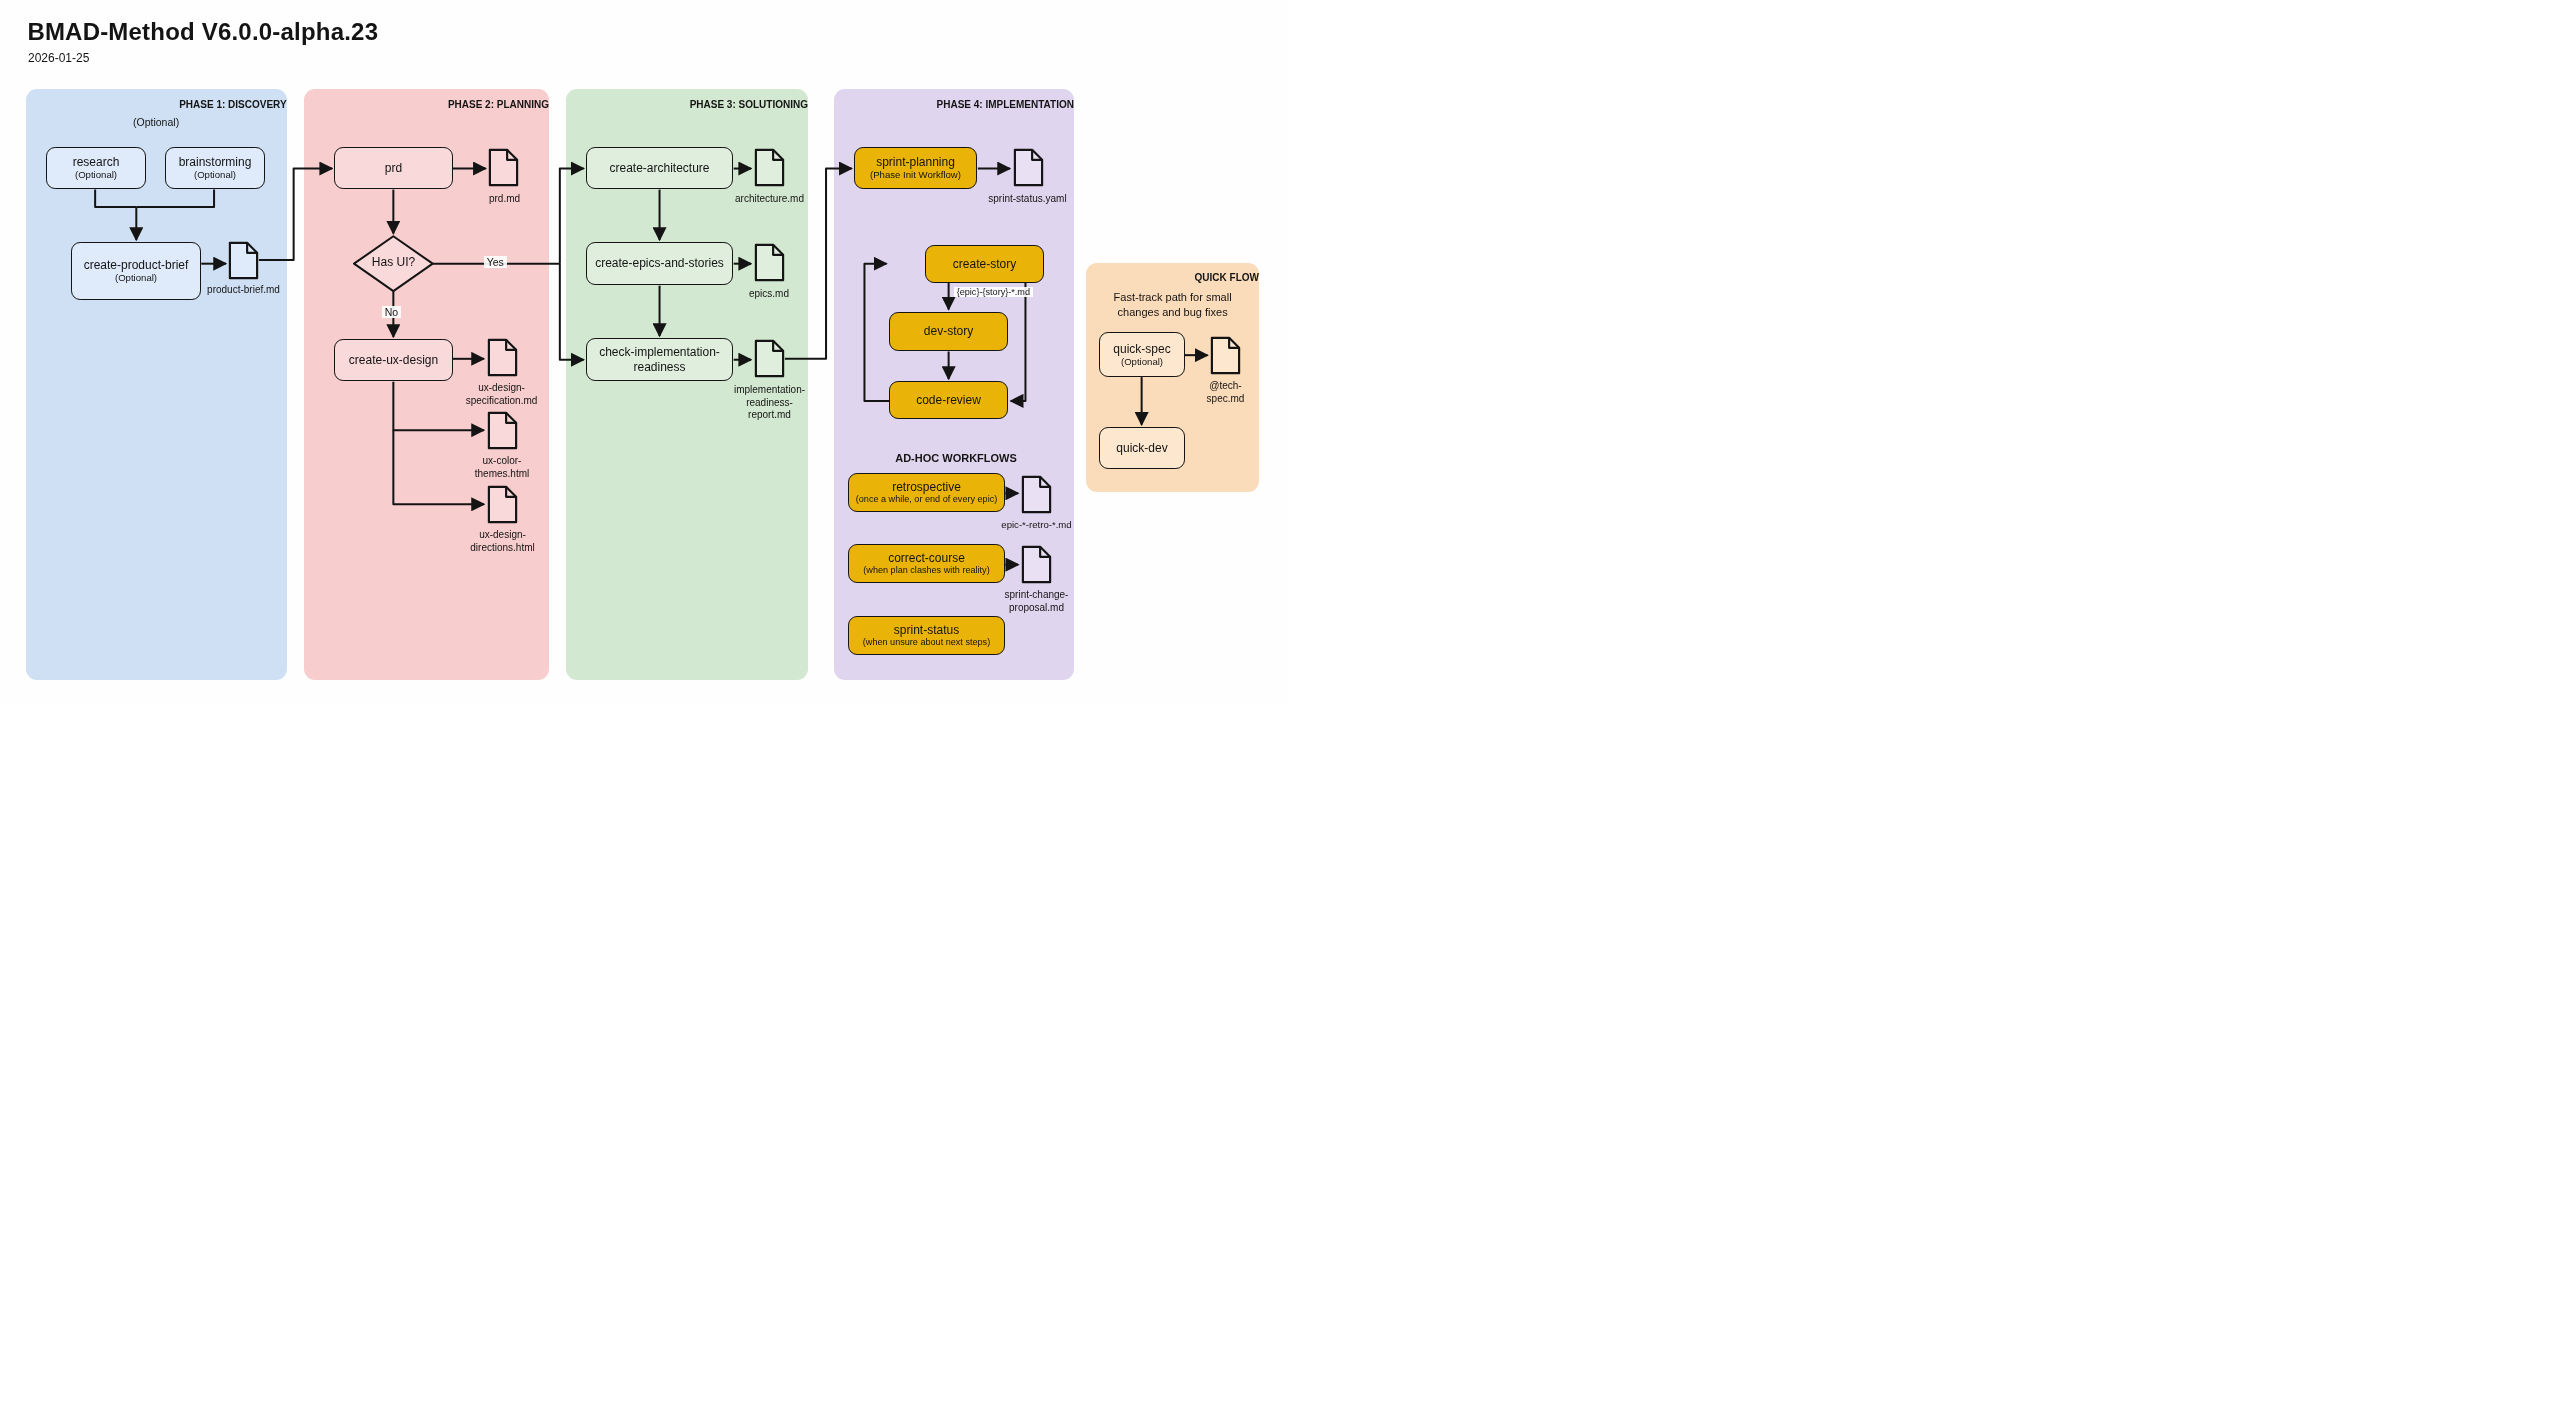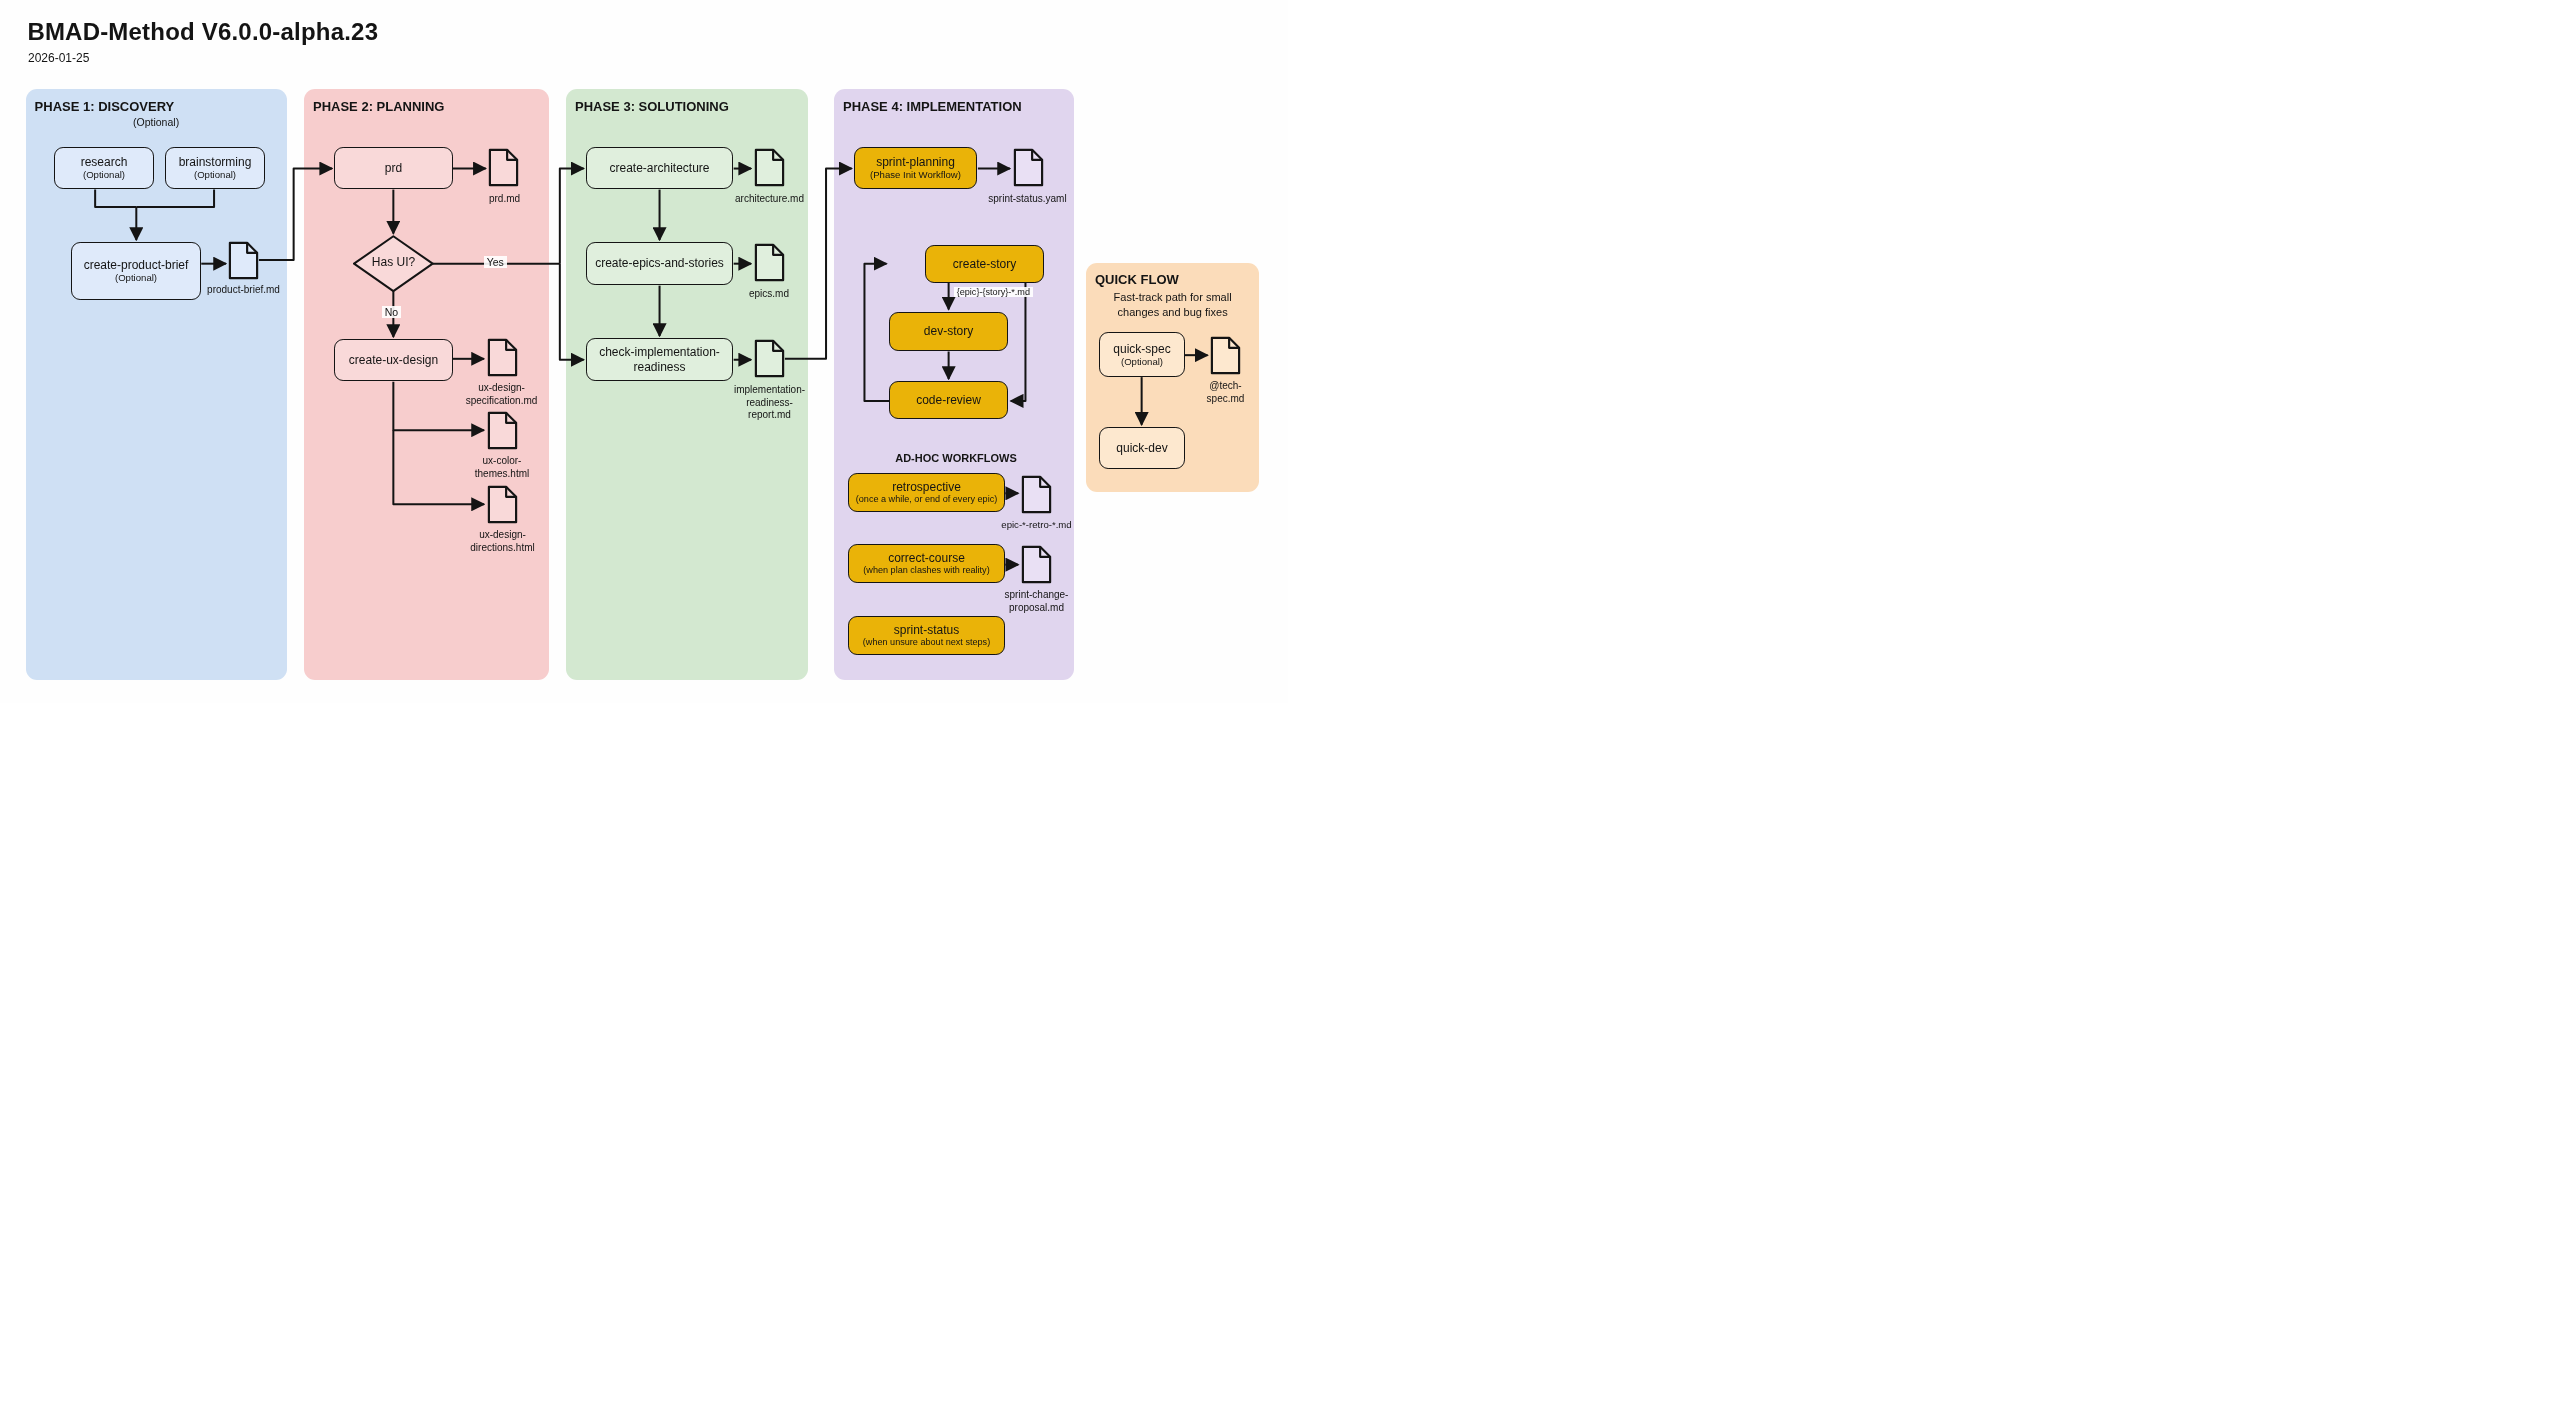--- a/index.html
+++ b/index.html
@@ -3,21 +3,21 @@
 <meta charset="utf-8">
 <style>
   html,body{margin:0;padding:0;background:#ffffff;}
   #canvas{position:relative;width:1288px;height:703px;background:#fefefe;overflow:hidden;
           font-family:"Liberation Sans",sans-serif;color:#141414;}
   .page-title{position:absolute;left:27.4px;top:18.3px;font-size:24px;font-weight:700;letter-spacing:0.2px;}
   .page-date{position:absolute;left:28px;top:51px;font-size:12px;}
   .panel{position:absolute;border-radius:11px;}
   .p1-bg{background:#cfe0f4;} .p2-bg{background:#f7cdcd;} .p3-bg{background:#d3e8d0;}
   .p4-bg{background:#e0d5ee;} .qf-bg{background:#fbdcba;} .loop-bg{background:#d5c6e8;}
-  .panel-title{position:absolute;left:9px;right:0;text-align:left;font-size:13px;font-weight:600;}
+  .panel-title{position:absolute;left:15px;right:0;text-align:right;font-size:10px;font-weight:600;}
   .panel-sub{position:absolute;left:0;right:0;text-align:center;font-size:10.5px;}
   .node{position:absolute;border:1.8px solid #141414;border-radius:9.1px;display:flex;
         flex-direction:column;align-items:center;justify-content:center;text-align:center;
         font-size:12px;line-height:1.18;padding:0 4.6px;box-sizing:border-box;z-index:3;}
   .node .sub{font-size:9.6px;}
   .node .sub.tight{font-size:9.1px;}
   .p1-node{background:#dfeafa;} .p2-node{background:#f9d9d9;} .p3-node{background:#e0efdd;}
   .p4-node{background:#eab308;} .qf-node{background:#fde8cf;}
   .doc{position:absolute;width:31px;height:39px;z-index:3;}
   .doc svg{display:block;}
@@ -91,21 +91,21 @@
     <polyline class="edge" points="1037,384 1037,414" marker-end="url(#ah)"></polyline>
     <polyline class="edge" points="972,438 945,438 945,288 969,288" marker-end="url(#ah)"></polyline>
     <polyline class="edge" points="1102,288 1121,288 1121,438 1105,438" marker-end="url(#ah)"></polyline>
     <polyline class="edge" points="1099,539 1113,539" marker-end="url(#ah)"></polyline>
     <polyline class="edge" points="1099,617 1113,617" marker-end="url(#ah)"></polyline>
     <polyline class="edge" points="1295,388 1320,388" marker-end="url(#ah)"></polyline>
     <polyline class="edge" points="1248,412 1248,464" marker-end="url(#ah)"></polyline>
     <polygon points="387,288 430,258 473,288 430,318" fill="#f9d9d9" stroke="#141414" stroke-width="2.2" stroke-linejoin="round"></polygon>
   </svg>
 
-  <div class="node p1-node" style="left:54px;top:147px;width:100px;height:42px;">
+  <div class="node p1-node" style="left:46px;top:147px;width:100px;height:42px;">
     <span>research</span>
     <span class="sub">(Optional)</span>
   </div>
   <div class="node p1-node" style="left:165px;top:147px;width:100px;height:42px;">
     <span>brainstorming</span>
     <span class="sub">(Optional)</span>
   </div>
   <div class="node p1-node" style="left:71px;top:242px;width:130px;height:58px;">
     <span>create-product-brief</span>
     <span class="sub">(Optional)</span>

